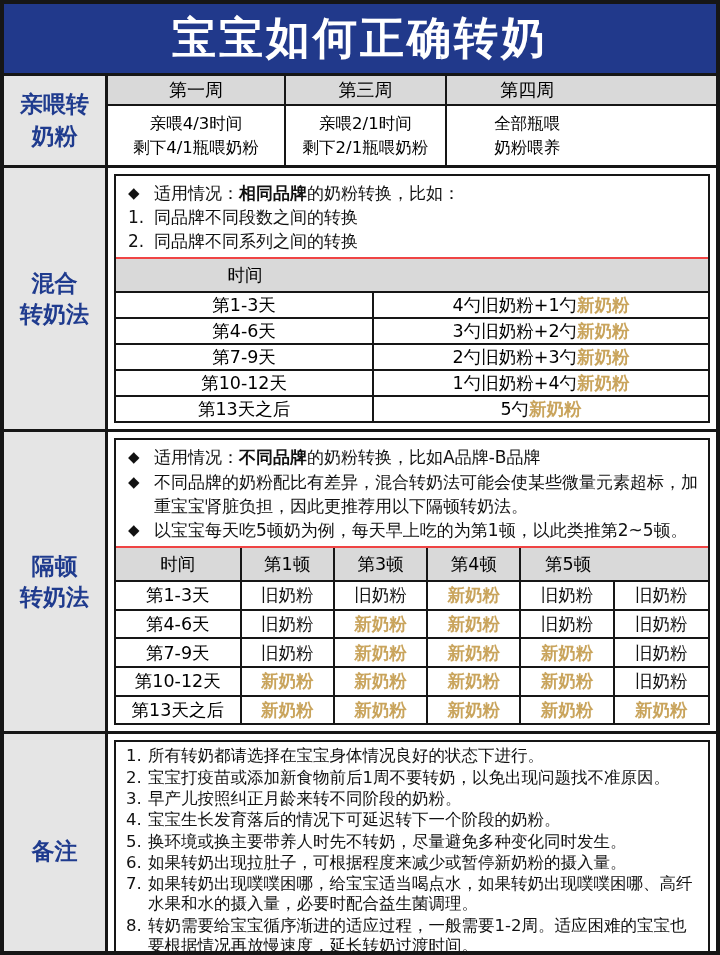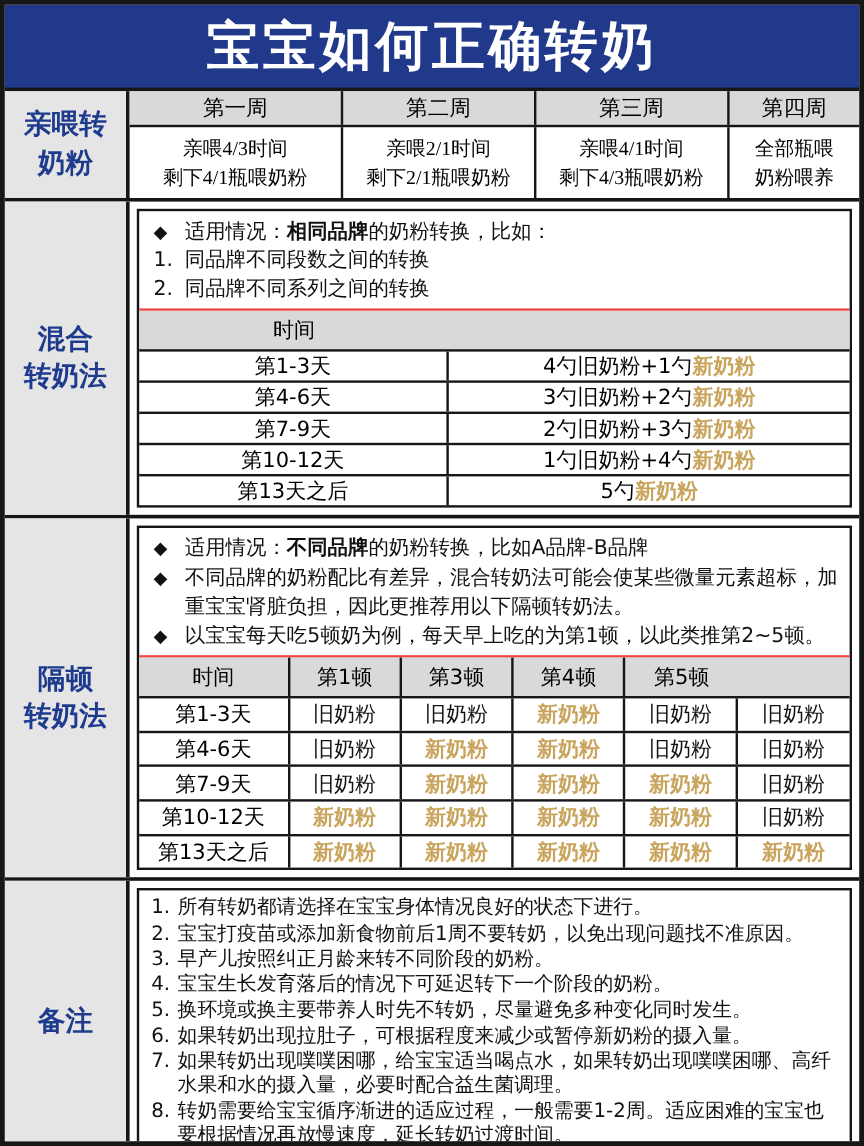--- a/index.html
+++ b/index.html
@@ -46,21 +46,20 @@
     background: #D9D9D9; border-bottom: 2px solid #161616;
   }
   .s1-head > div {
     display: flex; align-items: center; justify-content: center;
     font-size: 18px; border-right: 2px solid #161616;
   }
   .s1-head > div:last-child { border-right: none; }
   .s1-body {
     flex: 1; display: grid;
     grid-template-columns: 29.3% 26.4% 26.5% 17.8%;
-    font-family: Liberation Serif, serif;
   }
   .s1-body > div {
     display: flex; flex-direction: column; align-items: center; justify-content: center;
     font-size: 16.5px; line-height: 1.4; border-right: 2px solid #161616; text-align: center;
   }
   .s1-body > div:last-child { border-right: none; }
 
   
   .pad-wrap { flex: 1; padding: 6px; display: flex; }
   .inner-box { flex: 1; border: 2px solid #161616; display: flex; flex-direction: column; min-width: 0; }
@@ -109,38 +108,33 @@
     <div class="label-col">
       <div class="label-inner" id="label-s1">
           <div class="label-line">亲喂转</div>
           <div class="label-line">奶粉</div>
         </div>
     </div>
     <div class="sec-right">
       <div class="s1-table">
         <div class="s1-head" id="s1-head">
             <div>第一周</div>
-            <div>第二周</div>
             <div>第三周</div>
             <div>第四周</div>
           </div>
         <div class="s1-body" id="s1-body">
             <div>
               <div>亲喂4/3时间</div>
               <div>剩下4/1瓶喂奶粉</div>
             </div>
             <div>
               <div>亲喂2/1时间</div>
               <div>剩下2/1瓶喂奶粉</div>
             </div>
             <div>
-              <div>亲喂4/1时间</div>
-              <div>剩下4/3瓶喂奶粉</div>
-            </div>
-            <div>
               <div>全部瓶喂</div>
               <div>奶粉喂养</div>
             </div>
           </div>
       </div>
     </div>
   </div>
 
   <div class="section sec2">
     <div class="label-col">

